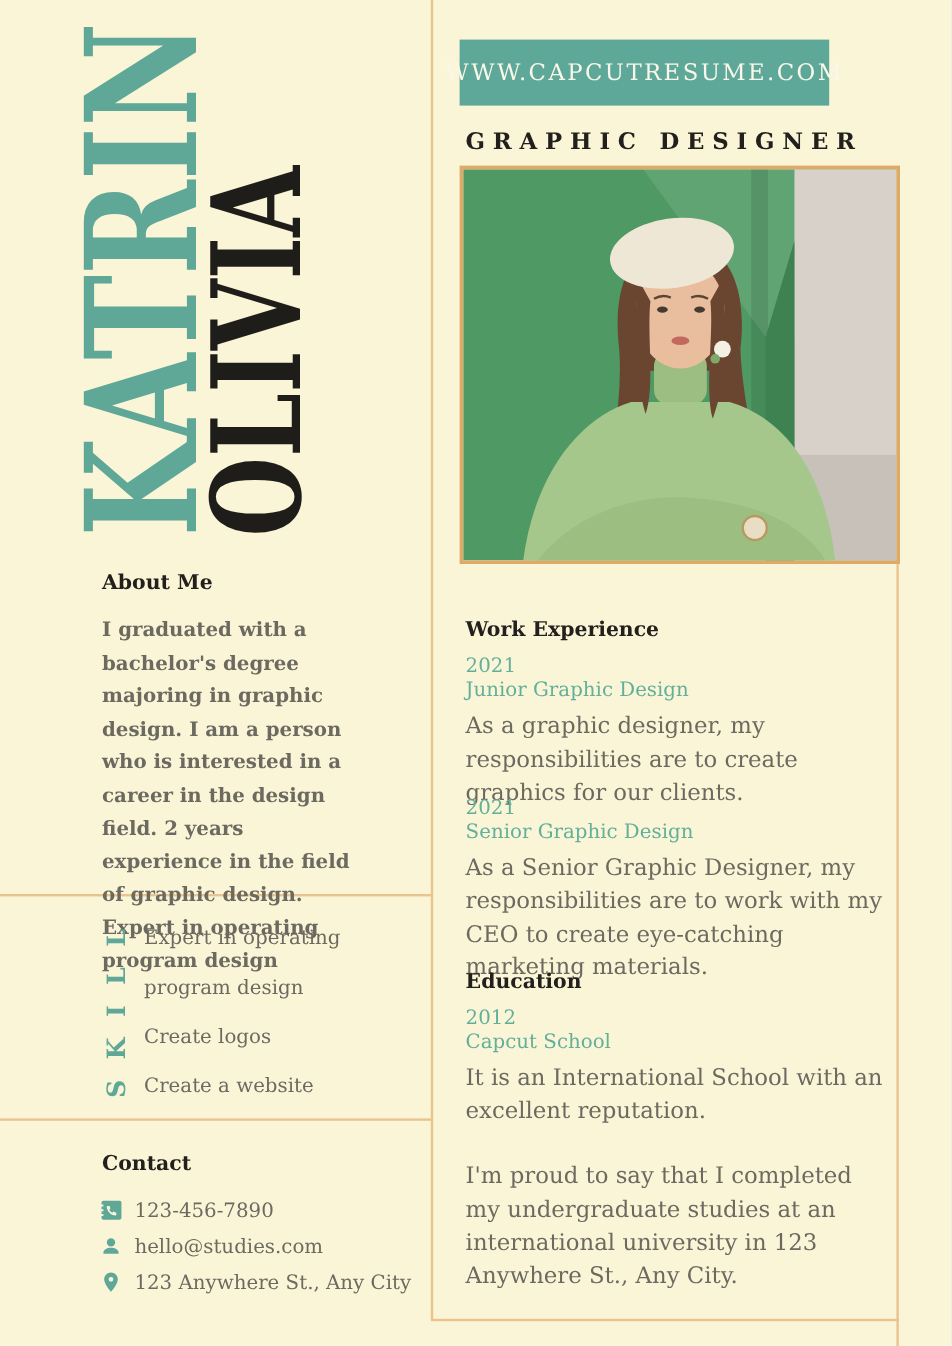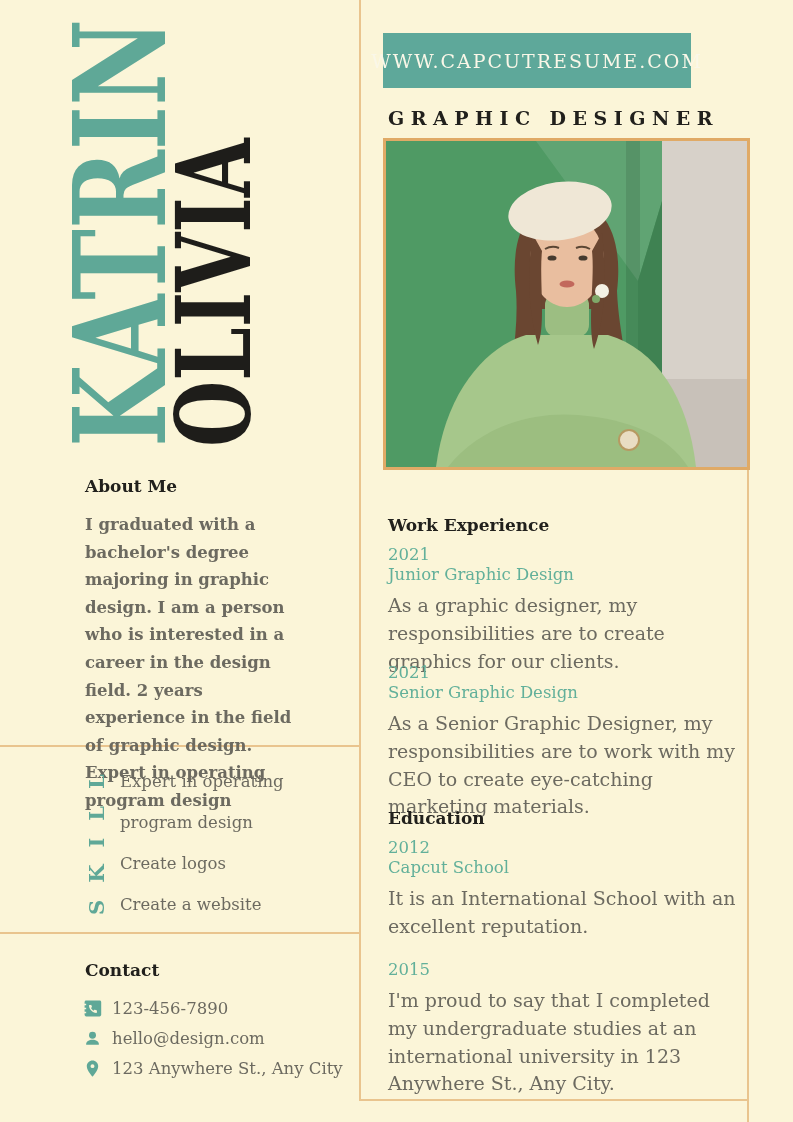--- a/index.html
+++ b/index.html
@@ -122,21 +122,21 @@
     <span class="contact-text">123-456-7890</span>
   </div>
 
   <div class="contact-row" style="top:1028px;">
     <span>
       <svg width="19" height="19" viewBox="0 0 24 24">
         <circle fill="#5FA897" cx="12" cy="8" r="4.4"></circle>
         <path fill="#5FA897" d="M12 13.6c-4.4 0-8 2.2-8 5V20h16v-1.4c0-2.8-3.6-5-8-5z"></path>
       </svg>
     </span>
-    <span class="contact-text">hello@design.com</span>
+    <span class="contact-text">hello@studies.com</span>
   </div>
 
   <div class="contact-row" style="top:1058px;">
     <span>
       <svg width="19" height="19" viewBox="0 0 24 24">
         <path fill="#5FA897" fill-rule="evenodd" d="M12 1.8c-4 0-7.2 3.2-7.2 7.2 0 5.4 7.2 13.2 7.2 13.2s7.2-7.8 7.2-13.2c0-4-3.2-7.2-7.2-7.2zm0 9.7a2.5 2.5 0 1 1 0-5 2.5 2.5 0 0 1 0 5z"></path>
       </svg>
     </span>
     <span class="contact-text">123 Anywhere St., Any City</span>
   </div>
@@ -201,17 +201,16 @@
 
   <div class="section-heading" style="left:388px; top:808px;">Education</div>
 
   <div class="entry" style="top:838px;">
     <div class="entry-year">2012</div>
     <div class="entry-title">Capcut School</div>
     <div class="entry-desc" style="width:352px;">It is an International School with an excellent reputation.</div>
   </div>
 
   <div class="entry" style="top:960px; width:346px;">
-    <div class="entry-year">2015</div>
     <div class="entry-desc">I'm proud to say that I completed my undergraduate studies at an international university in 123 Anywhere St., Any City.</div>
   </div>
 
 </div>
 
 </body></html>

